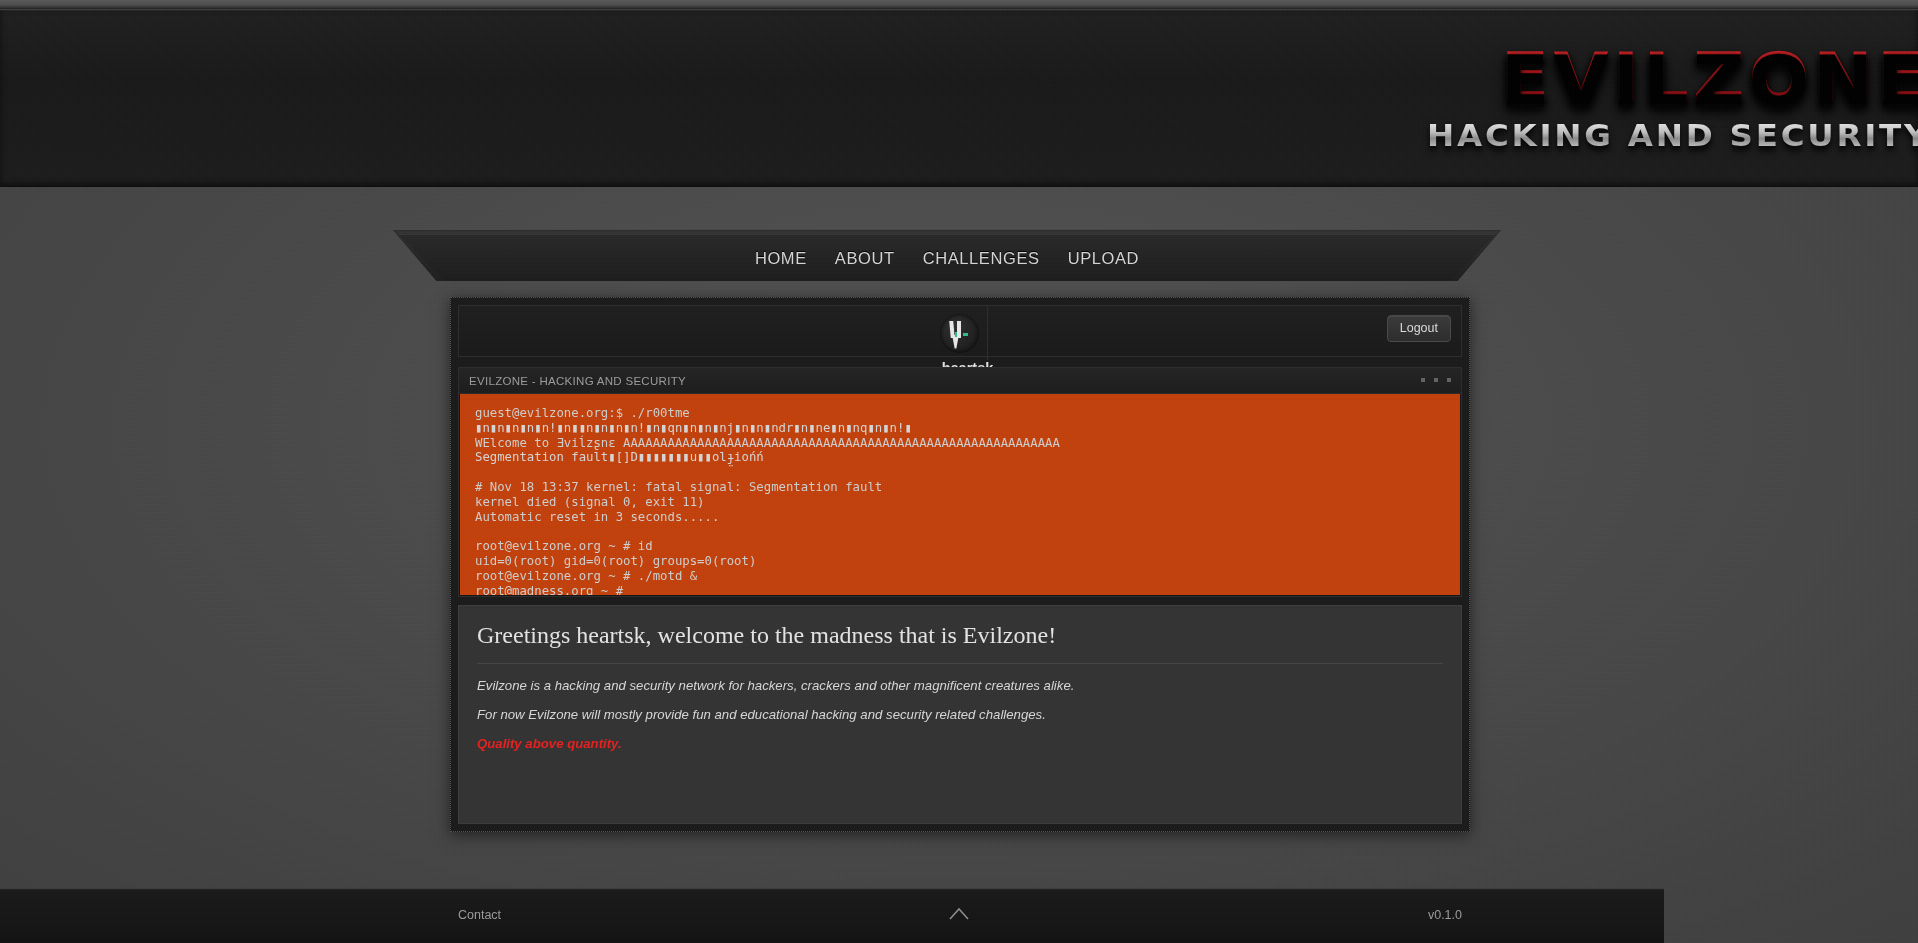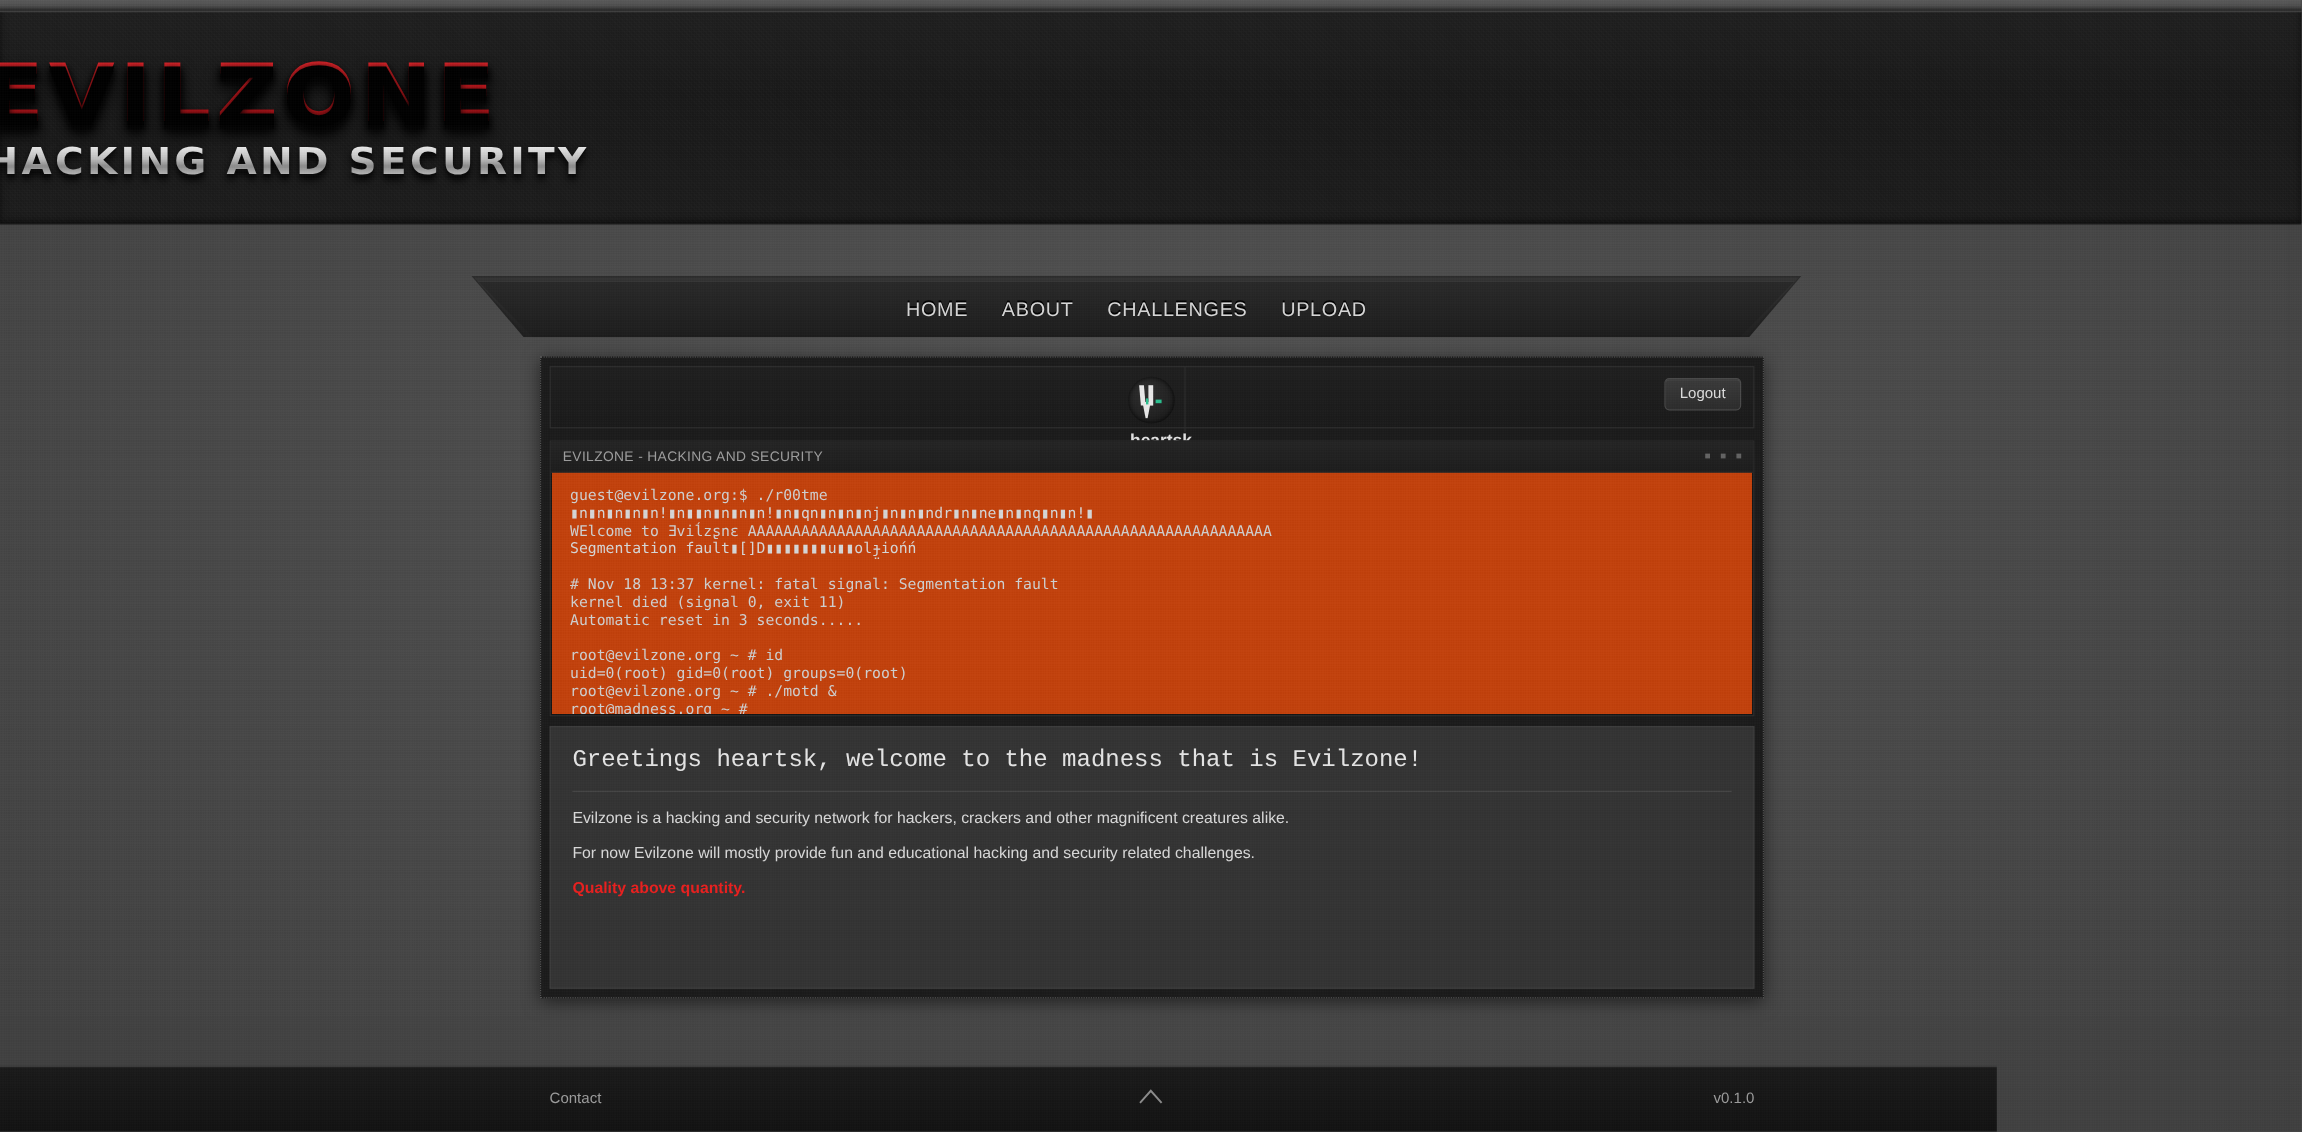--- a/index.html
+++ b/index.html
@@ -46,21 +46,21 @@
     box-shadow: inset 0 1px 0 rgba(255,255,255,.05), inset 0 -2px 6px rgba(0,0,0,.6);
     overflow: hidden;
   }
   #headerband .hnoise {
     position: absolute; inset: 0; opacity: .5;
     background-image:
       repeating-linear-gradient(45deg, rgba(255,255,255,.018) 0 1px, rgba(0,0,0,.02) 1px 3px);
   }
   #logo-wrap {
     position: absolute; left: 0; top: 0; width: 1918px; height: 176px;
-    display: flex; flex-direction: column; align-items: flex-start; justify-content: center;
+    display: flex; flex-direction: column; align-items: flex-end; justify-content: center;
   }
   #logo-main {
     font-family: "DejaVu Sans", sans-serif;
     font-weight: 700;
     font-size: 67px;
     letter-spacing: 4px;
     line-height: 1;
     color: #c2151b;
     background: linear-gradient(180deg, #e2272c 0%, #c2151b 45%, #8d0d12 100%);
     -webkit-background-clip: text;
@@ -229,33 +229,34 @@
 
   
   #content {
     position: absolute; left: 0; top: 300px; width: 100%; height: 219px;
     background: #333333;
     border: 1px solid #3d3d3d;
     box-sizing: border-box;
     padding: 16px 18px 14px;
   }
   #greeting {
-    font-size: 20px;
+    font-size: 24px;
     color: #e4e4e4;
     font-weight: normal;
     margin: 0 0 10px 0;
     padding-bottom: 14px;
     border-bottom: 1px solid #464646;
-    font-family: Liberation Mono, monospace;
+    font-family: Liberation Serif, serif;
   }
   .para {
     font-size: 13.2px;
     color: #d8d8d8;
     margin: 14px 0 0 0;
     font-family: "Liberation Sans", sans-serif;
+    font-style: italic;
   }
   .para.accent {
     color: #e8201f;
     font-weight: bold;
   }
 
   
   #footer {
     position: absolute; left: 0; top: 888px; width: 1664px; height: 55px;
     background: linear-gradient(180deg, #1a1a1a 0%, #151515 70%, #121212 100%);

